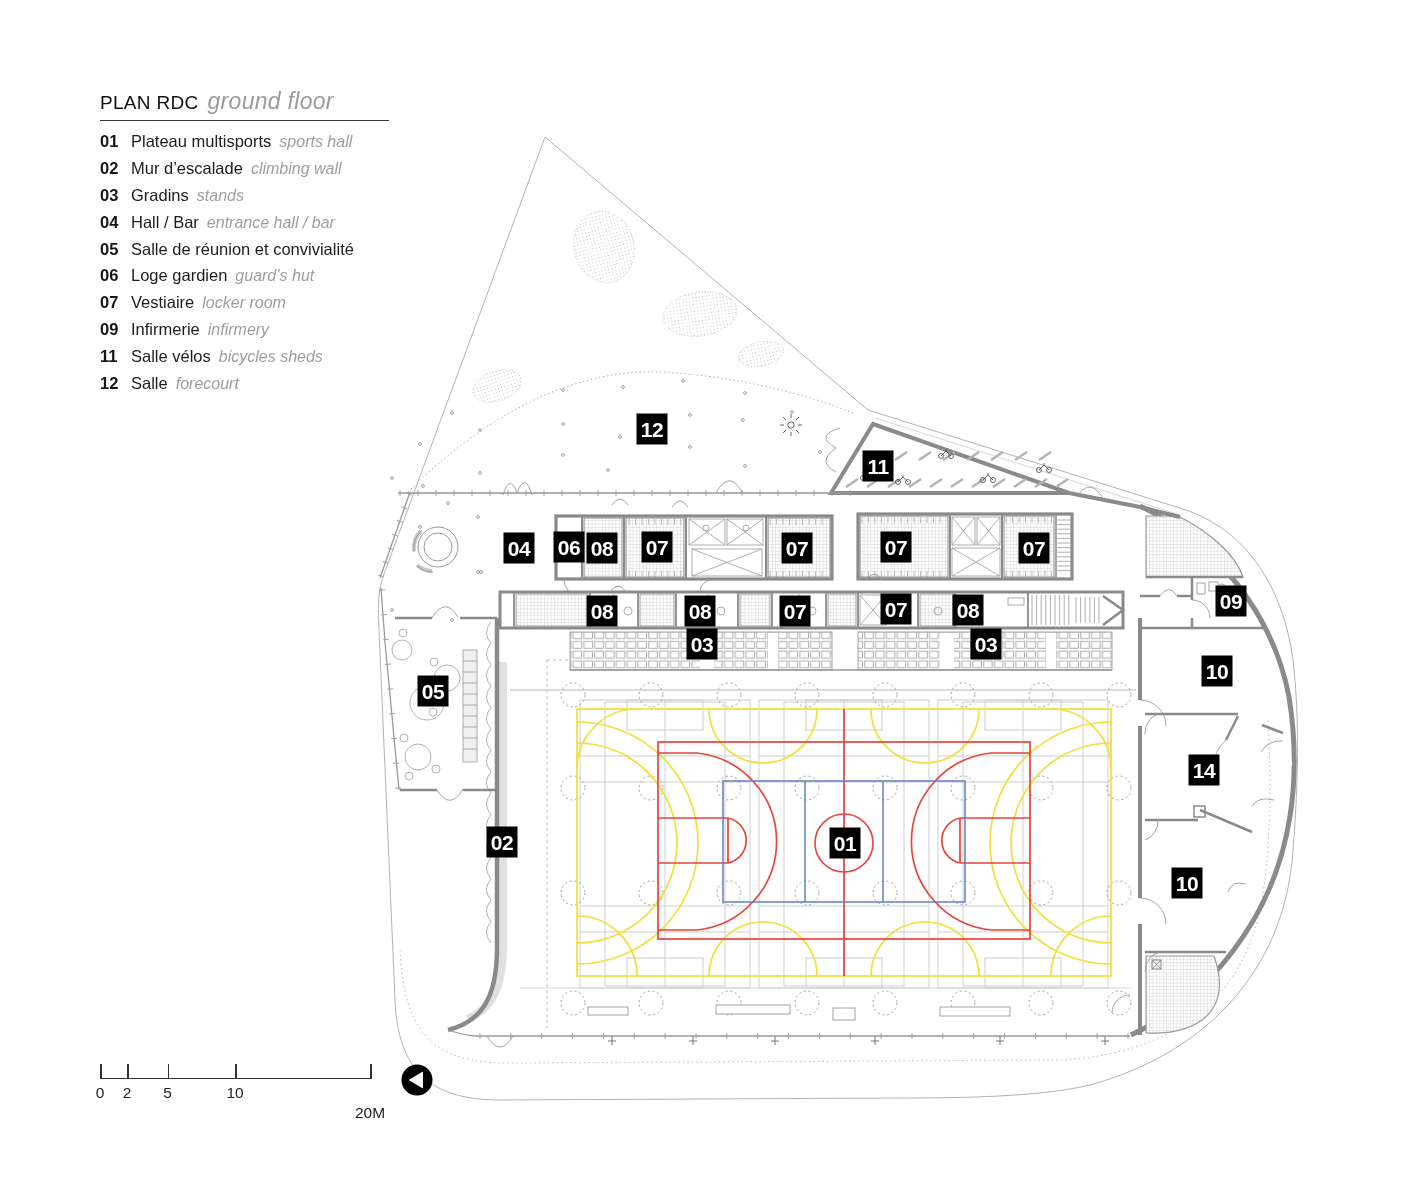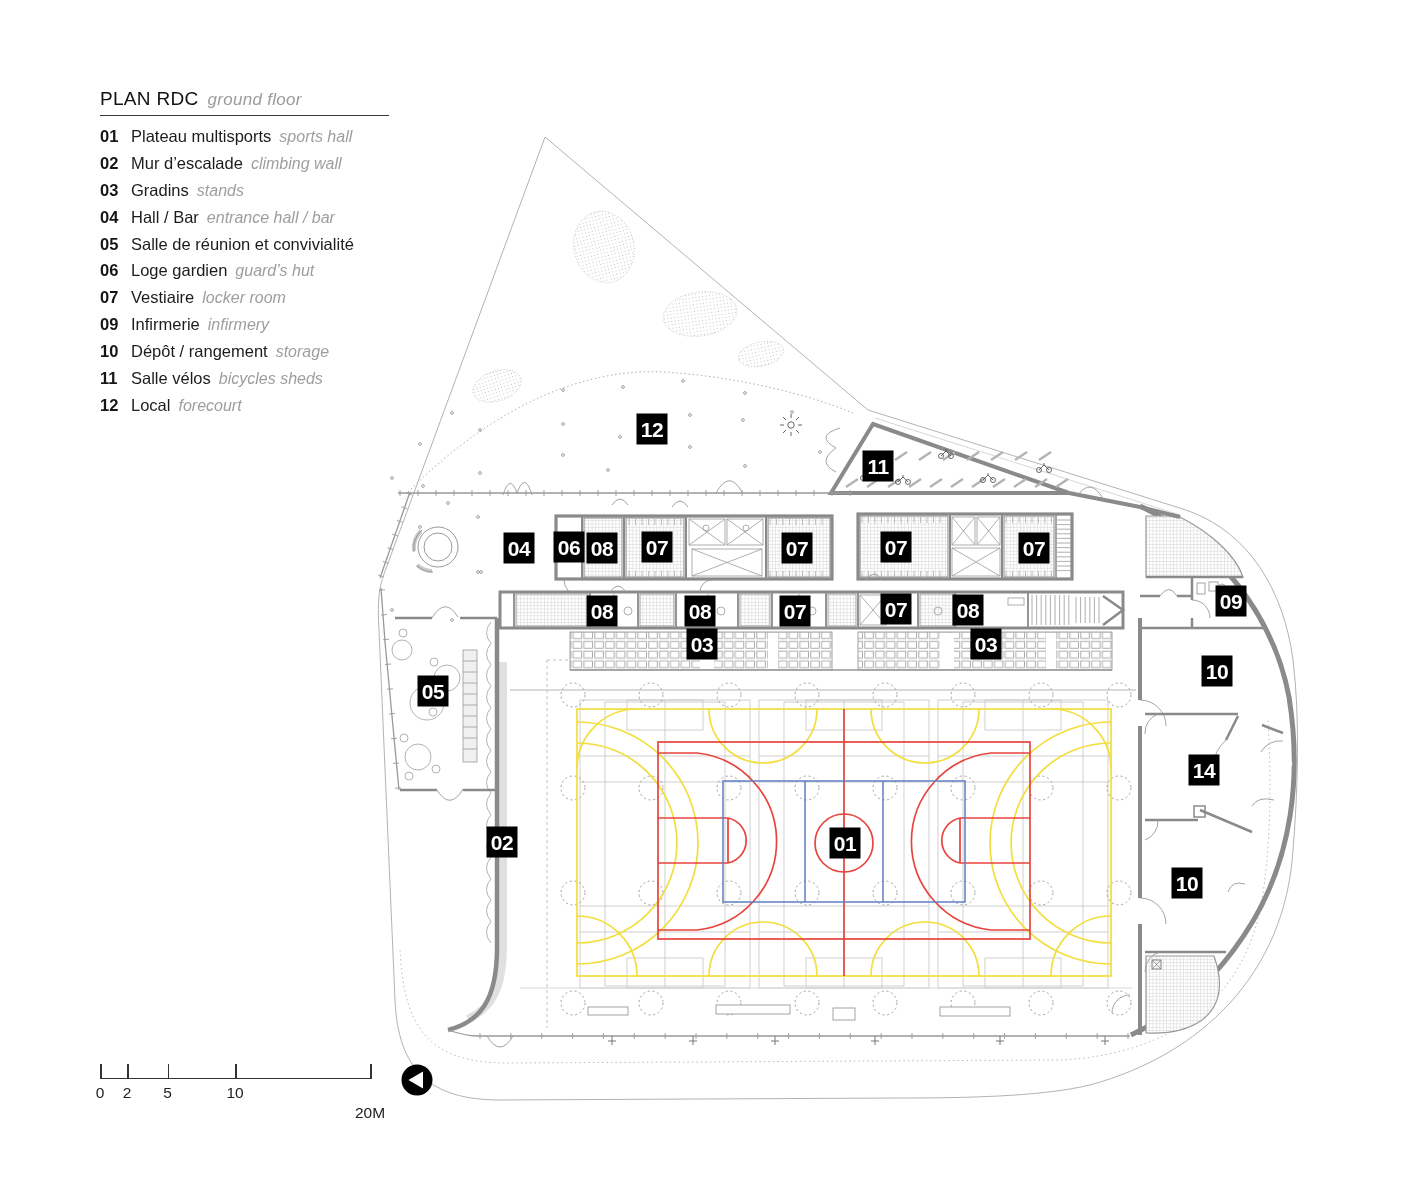--- a/index.html
+++ b/index.html
@@ -5,21 +5,21 @@
   html,body{margin:0;padding:0;background:#fff;}
   body{width:1409px;height:1200px;position:relative;overflow:hidden;
        font-family:"Liberation Sans","DejaVu Sans",sans-serif;color:#1b1b1b;}
   .plan-svg{position:absolute;left:0;top:0;width:1409px;height:1200px;}
 
   
   .legend{position:absolute;left:100px;top:88px;width:302px;}
   .legend-title-row{font-size:19px;letter-spacing:.3px;border-bottom:1.6px solid #3a3a3a;
        padding-bottom:5px;width:289px;white-space:nowrap;}
   .legend-title-fr{color:#111;}
-  .legend-title-en{color:#9b9b9b;font-style:italic;margin-left:9px;font-size:17px;}
+  .legend-title-en{color:#9b9b9b;font-style:italic;margin-left:9px;font-size:23px;}
   .legend-items{margin-top:7px;}
   .legend-row{font-size:16.5px;line-height:26px;white-space:nowrap;}
   .legend-num{font-weight:700;display:inline-block;width:31px;color:#161616;}
   .legend-fr{color:#1c1c1c;}
   .legend-en{color:#9e9e9e;font-style:italic;margin-left:8px;font-size:16px;}
   .legend-en-line{color:#9e9e9e;font-style:italic;font-size:16px;line-height:26px;white-space:nowrap;}
 
   
   .plan-label{position:absolute;width:31px;height:31px;background:#000;color:#fff;
       display:flex;align-items:center;justify-content:center;font-size:21px;font-weight:700;
@@ -615,23 +615,22 @@
   </div>
   <div class="legend-items" id="legend-items">
       <div class="legend-row"><span class="legend-num">01</span><span class="legend-fr">Plateau multisports</span><span class="legend-en">sports hall</span></div>
       <div class="legend-row"><span class="legend-num">02</span><span class="legend-fr">Mur d’escalade</span><span class="legend-en">climbing wall</span></div>
       <div class="legend-row"><span class="legend-num">03</span><span class="legend-fr">Gradins</span><span class="legend-en">stands</span></div>
       <div class="legend-row"><span class="legend-num">04</span><span class="legend-fr">Hall / Bar</span><span class="legend-en">entrance hall / bar</span></div>
       <div class="legend-row"><span class="legend-num">05</span><span class="legend-fr">Salle de réunion et convivialité</span></div>
       <div class="legend-row"><span class="legend-num">06</span><span class="legend-fr">Loge gardien</span><span class="legend-en">guard’s hut</span></div>
       <div class="legend-row"><span class="legend-num">07</span><span class="legend-fr">Vestiaire</span><span class="legend-en">locker room</span></div>
       <div class="legend-row"><span class="legend-num">09</span><span class="legend-fr">Infirmerie</span><span class="legend-en">infirmery</span></div>
-      <div class="legend-row"><span class="legend-num">10</span><span class="legend-fr">Dépôt / rangement</span><span class="legend-en">storage</span></div>
       <div class="legend-row"><span class="legend-num">11</span><span class="legend-fr">Salle vélos</span><span class="legend-en">bicycles sheds</span></div>
-      <div class="legend-row"><span class="legend-num">12</span><span class="legend-fr">Local</span><span class="legend-en">forecourt</span></div>
+      <div class="legend-row"><span class="legend-num">12</span><span class="legend-fr">Salle</span><span class="legend-en">forecourt</span></div>
     </div>
 </div>
 
 <div class="scalebar">
   <div class="scalebar-line"></div>
   <div id="scalebar-ticks">
       <div class="scalebar-tick" style="left: 0px;"></div>
       <div class="scalebar-label" style="left: 0px;">0</div>
       <div class="scalebar-tick" style="left: 27px;"></div>
       <div class="scalebar-label" style="left: 27px;">2</div>

